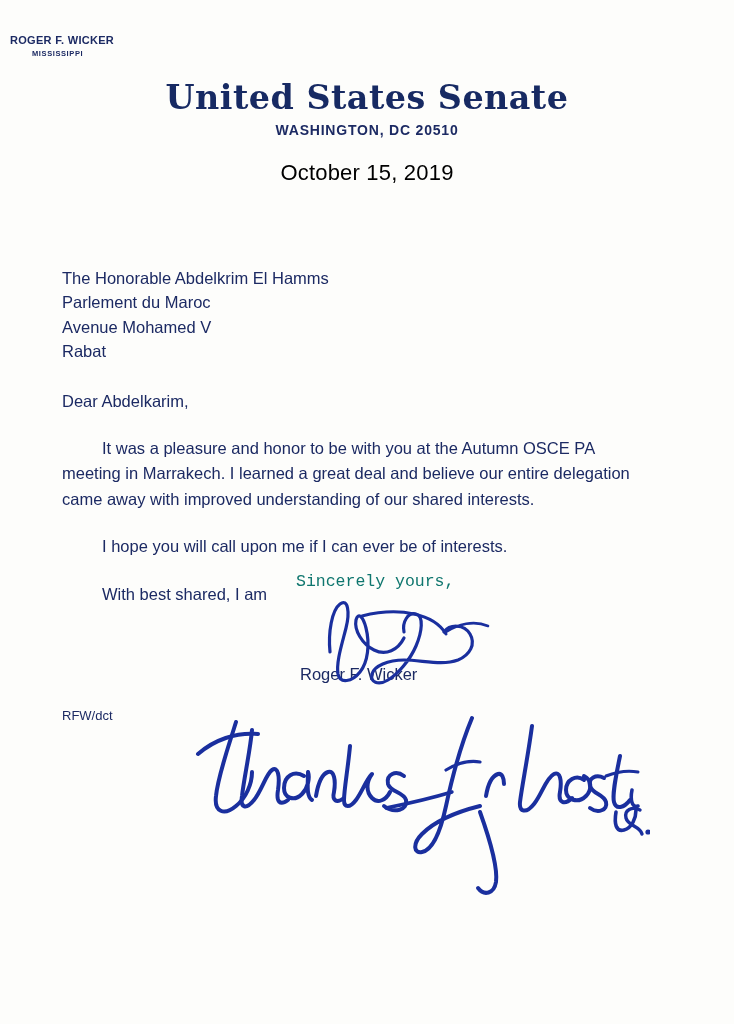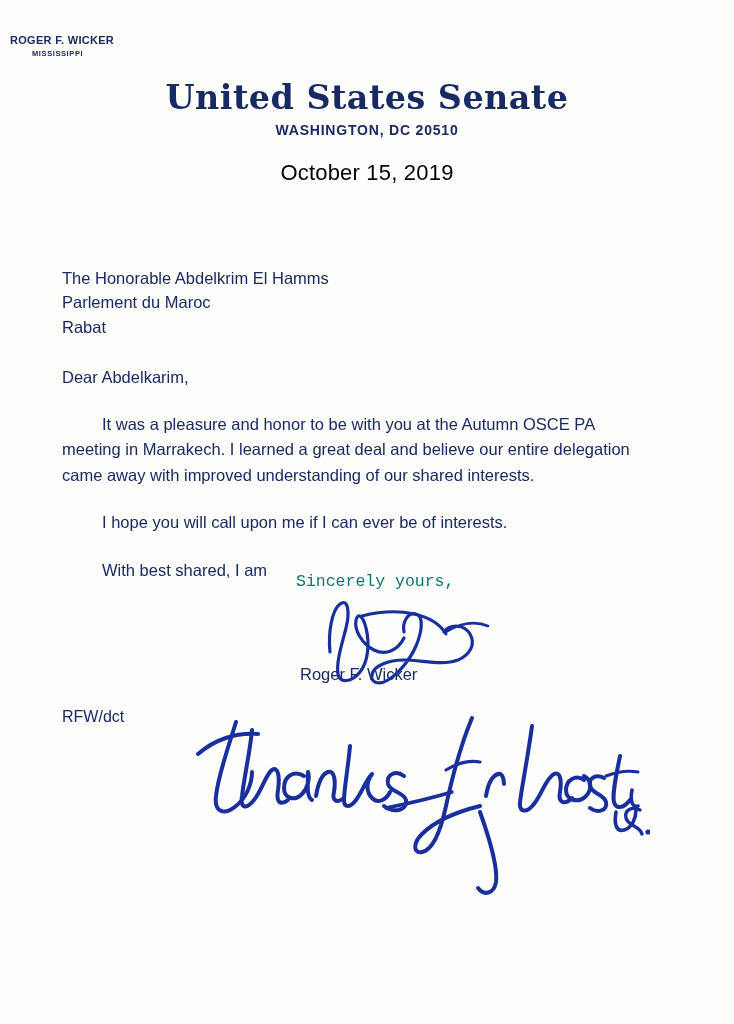--- a/index.html
+++ b/index.html
@@ -124,21 +124,21 @@
     top: 665px;
     font-family: "Liberation Sans", sans-serif;
     font-size: 16.5px;
     color: #1c2a63;
   }
   .initials {
     position: absolute;
     left: 62px;
     top: 708px;
     font-family: "Liberation Sans", sans-serif;
-    font-size: 16px;
+    font-size: 13px;
     color: #1c2a63;
   }
 
   
   .ink {
     position: absolute;
     pointer-events: none;
   }
   .sig-ink {
     left: 318px;
@@ -169,20 +169,21 @@
   <div class="masthead">
     <h1 class="senate-title">United States Senate</h1>
     <p class="senate-subtitle">WASHINGTON, DC 20510</p>
     <p class="letter-date">October 15, 2019</p>
   </div>
 
   <div class="letter-body">
     <div class="address-block">
       <div>The Honorable Abdelkrim El Hamms</div>
       <div>Parlement du Maroc</div>
+      <div>Avenue Mohamed V</div>
       <div>Rabat</div>
     </div>
 
     <div class="salutation">Dear Abdelkarim,</div>
 
     <p class="para">It was a pleasure and honor to be with you at the Autumn OSCE PA meeting in Marrakech.  I learned a great deal and believe our entire delegation came away with improved understanding of our shared interests.</p>
     <p class="para">I hope you will call upon me if I can ever be of interests.</p>
     <p class="para">With best shared, I am</p>
   </div>
 

